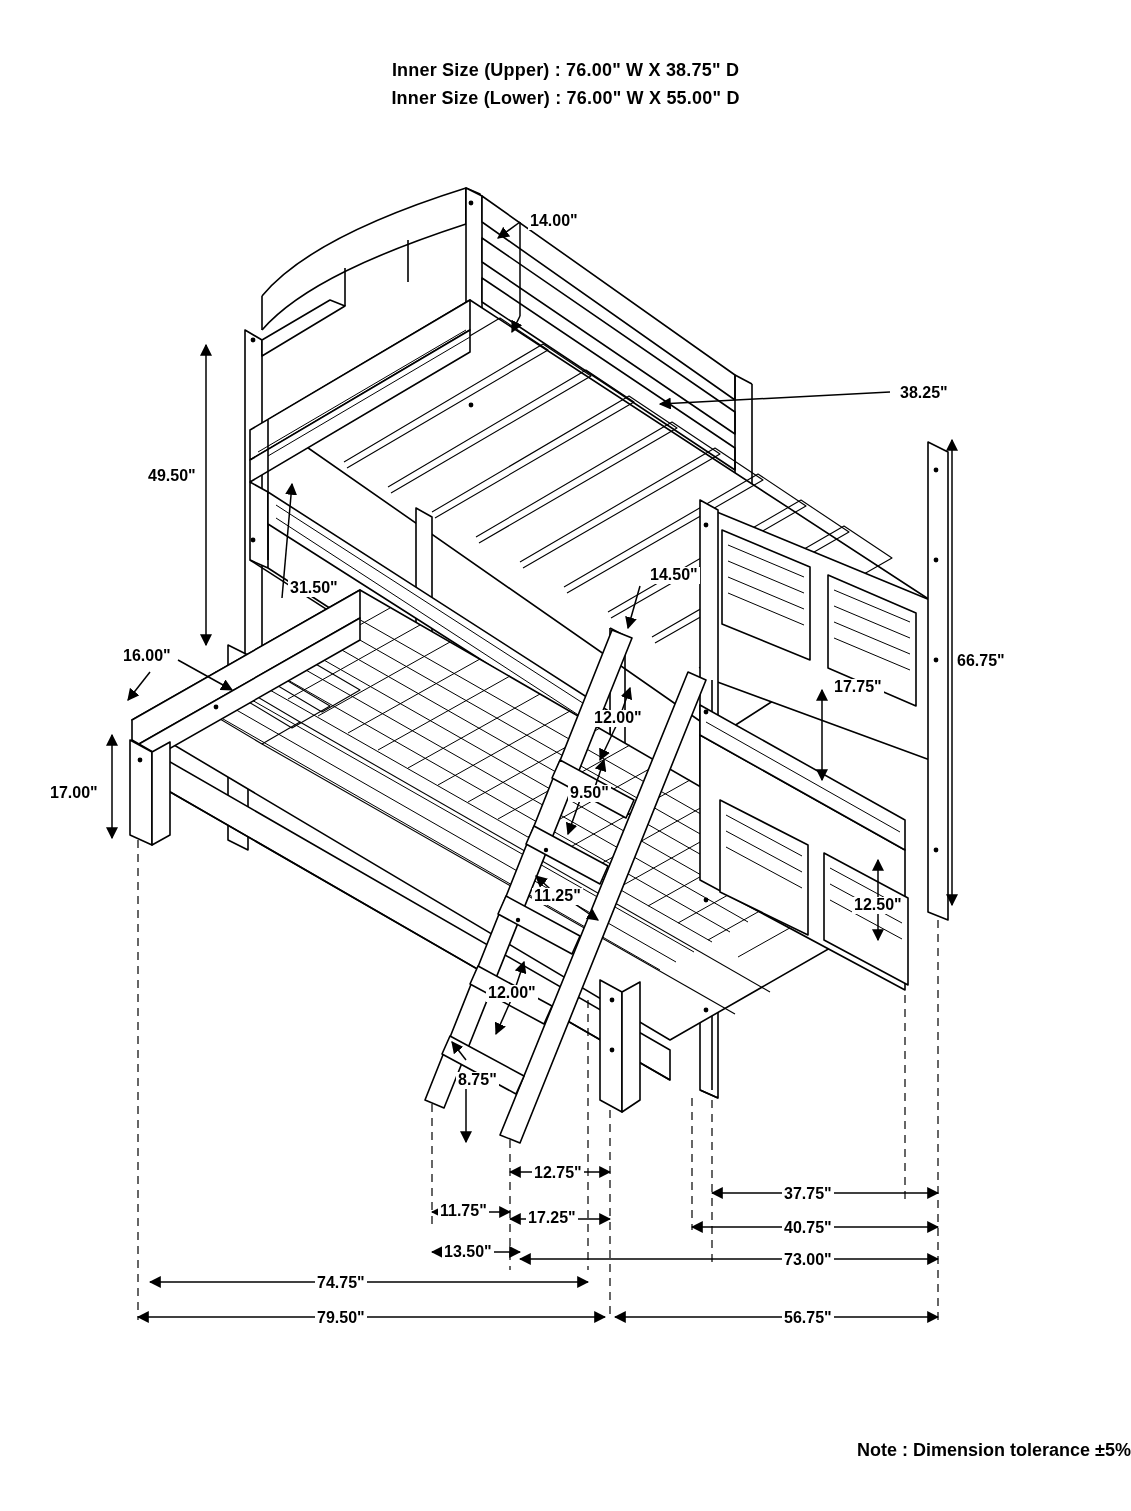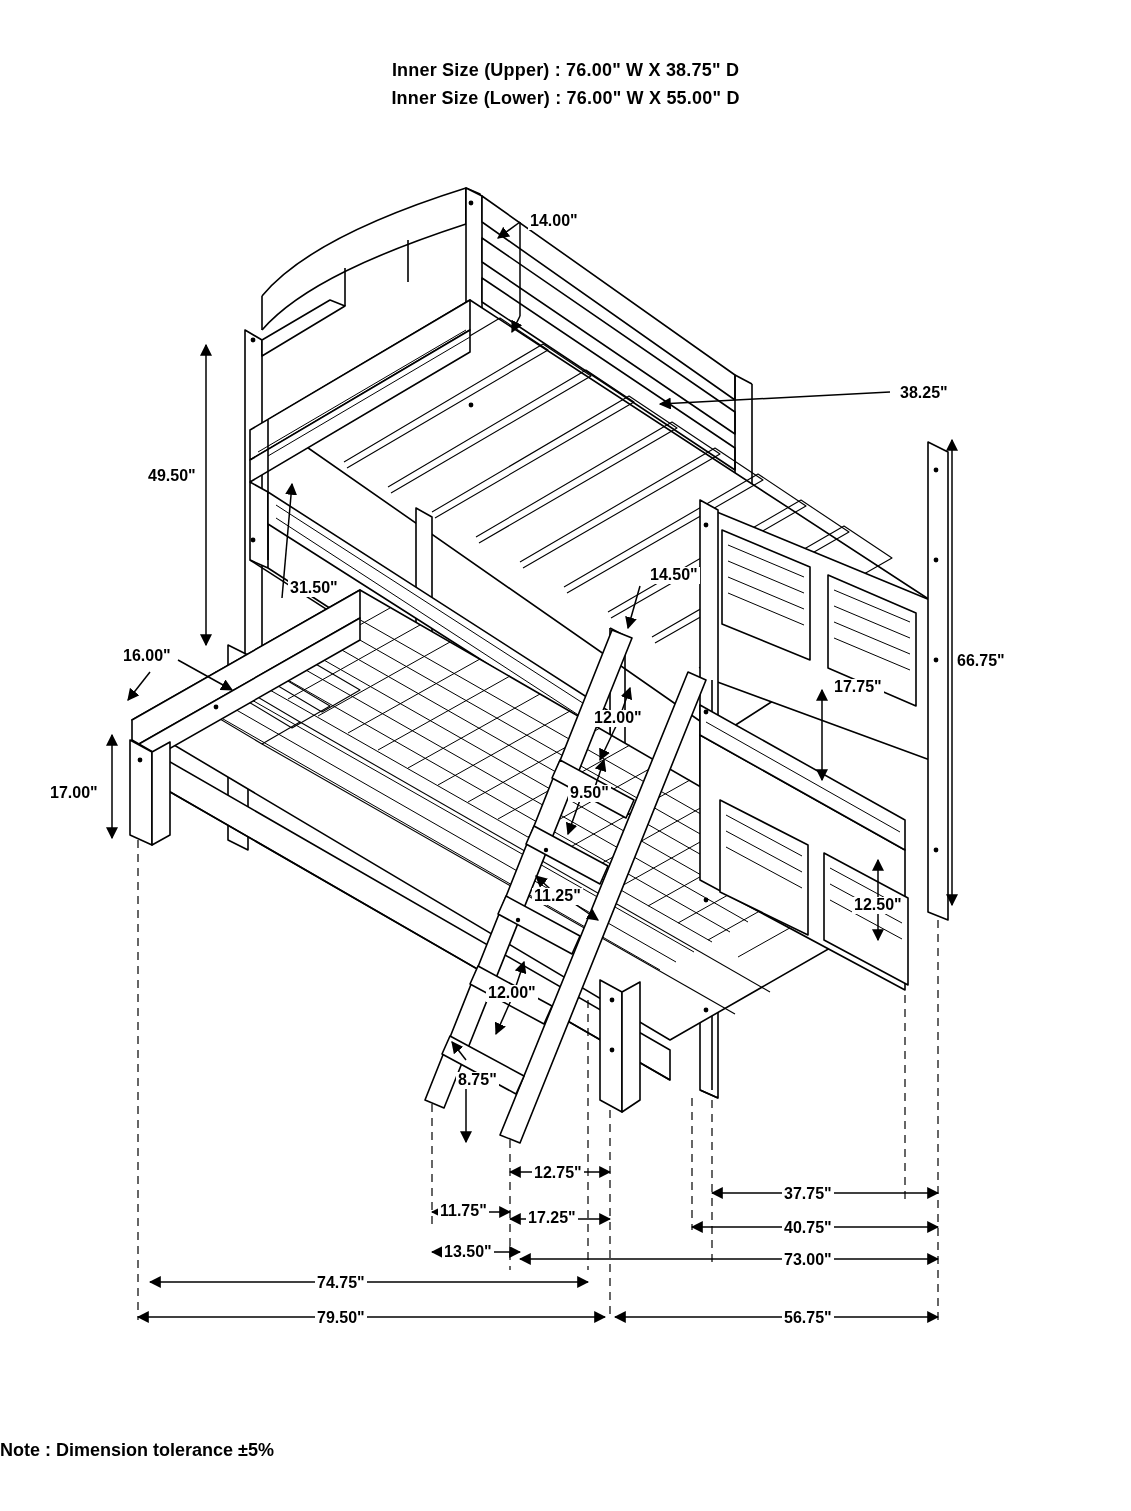--- a/index.html
+++ b/index.html
@@ -28,21 +28,21 @@
     font-weight: bold;
     letter-spacing: 0.2px;
   }
   #hdr1 { top: 60px; }
   #hdr2 { top: 88px; }
   .note {
     position: absolute;
     left: 0;
     width: 1131px;
     top: 1440px;
-    text-align: left;
+    text-align: right;
     font-size: 18px;
     font-weight: bold;
   }
   .dimlabel {
     position: absolute;
     font-size: 16px;
     font-weight: bold;
     white-space: nowrap;
     background: #ffffff;
     padding: 0 2px;

